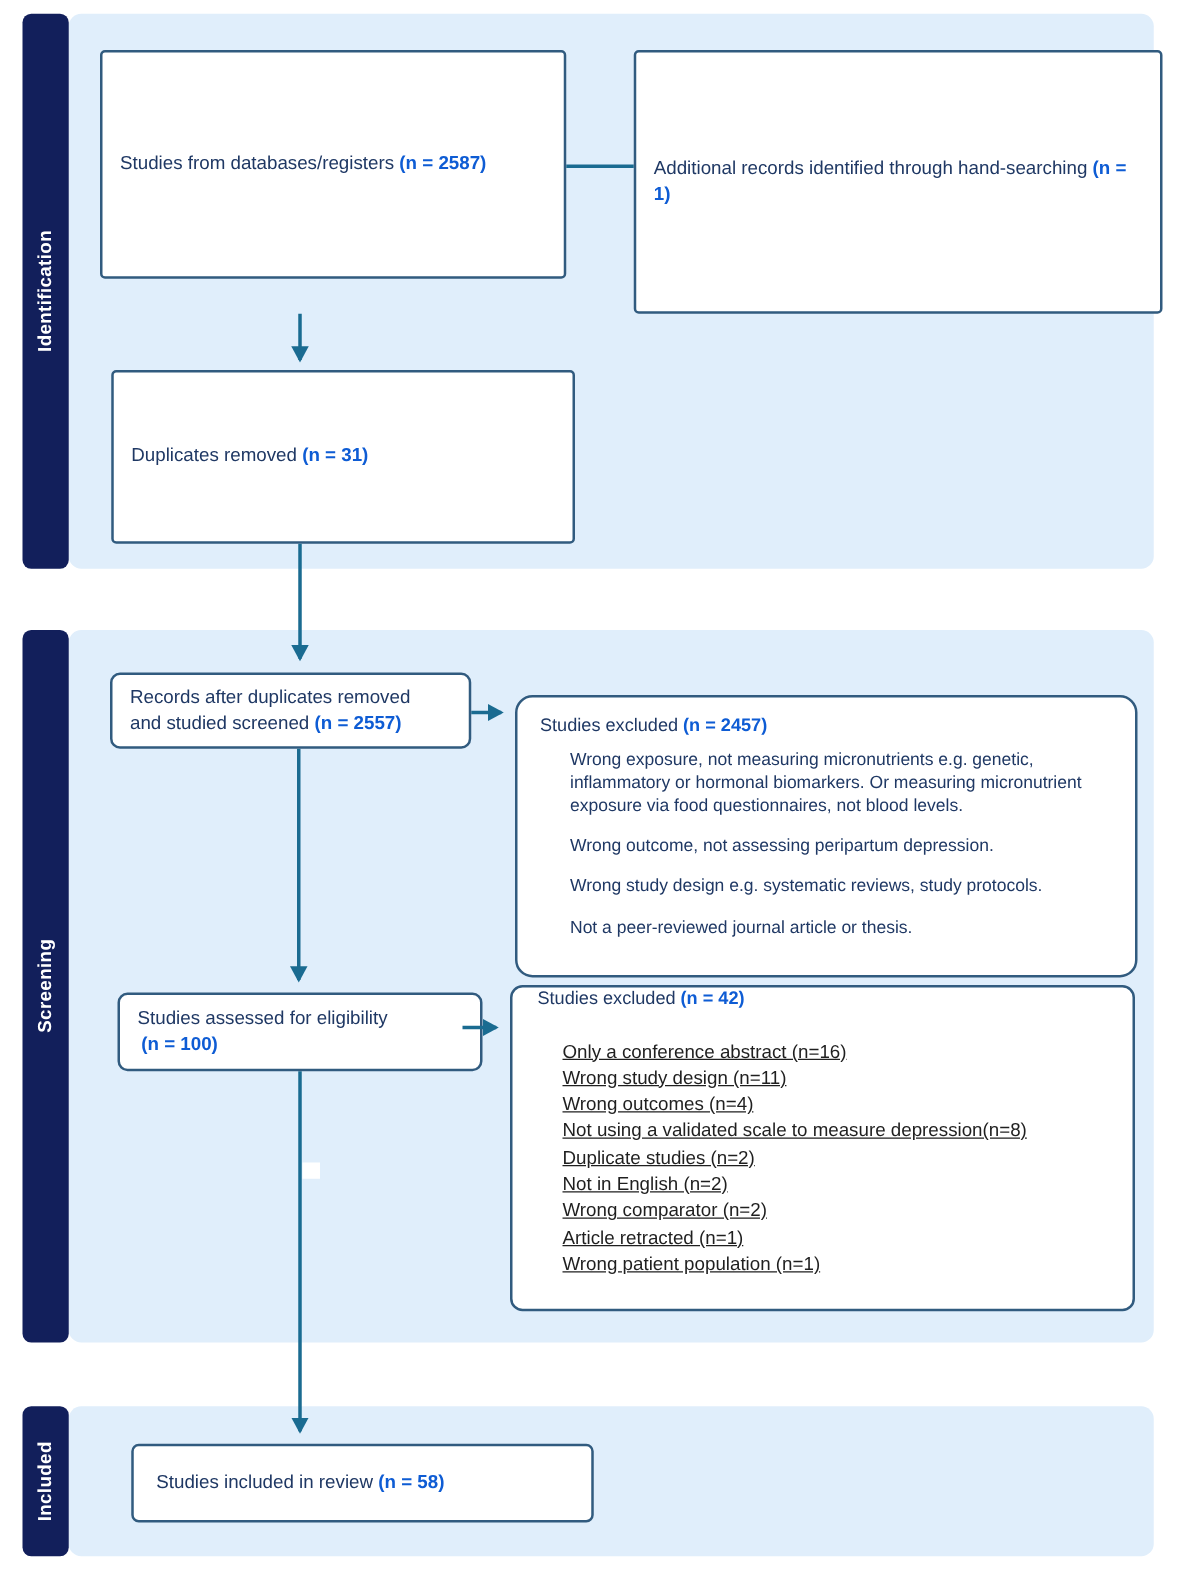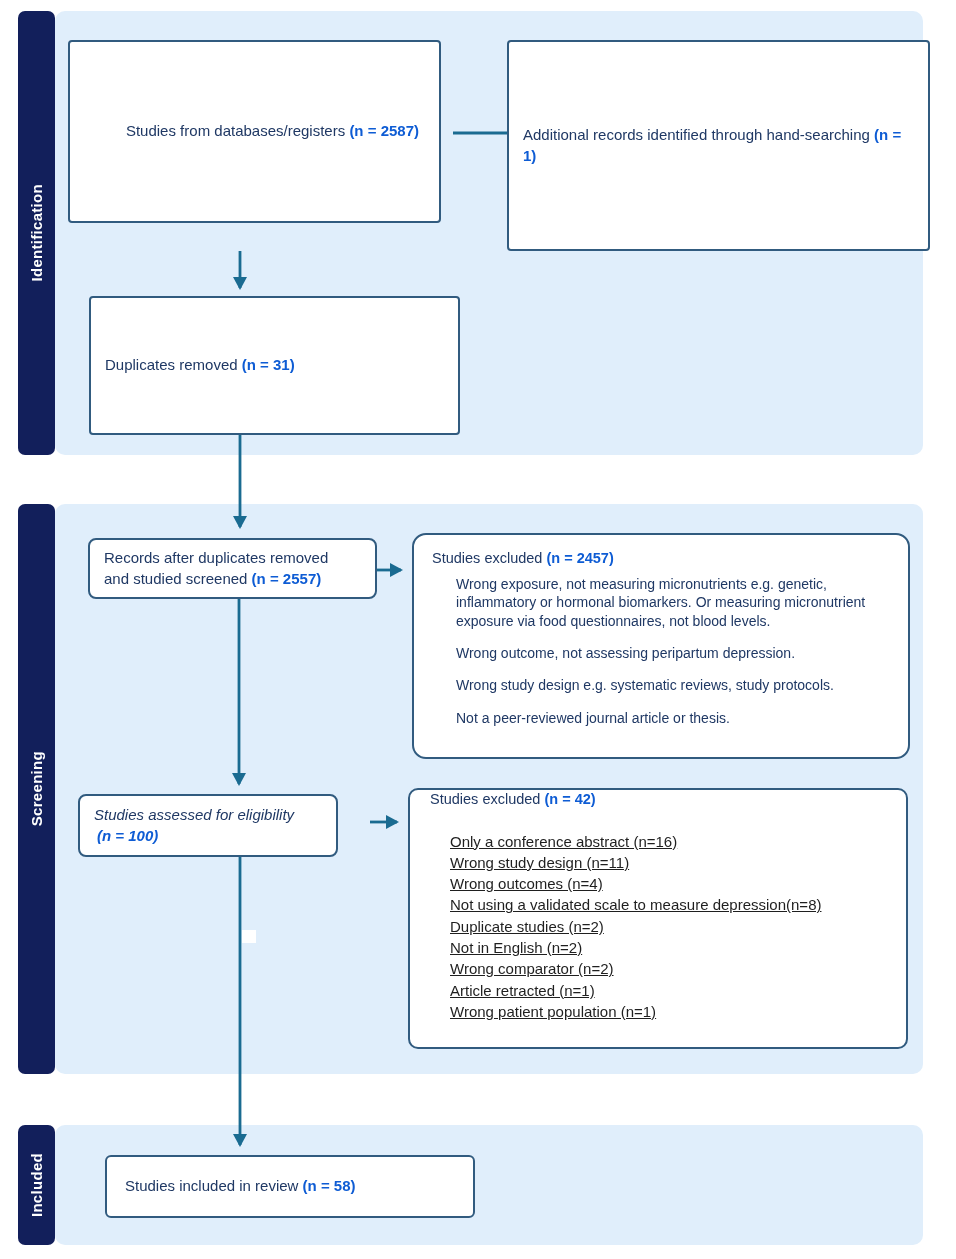--- a/index.html
+++ b/index.html
@@ -105,47 +105,47 @@
   <div class="sidebar" style="left:18px; top:11px; width:37px; height:444px;">
     <span class="vlabel">Identification</span>
   </div>
   <div class="sidebar" style="left:18px; top:504px; width:37px; height:570px;">
     <span class="vlabel">Screening</span>
   </div>
   <div class="sidebar" style="left:18px; top:1125px; width:37px; height:120px;">
     <span class="vlabel">Included</span>
   </div>
 
-  <div class="box r4 v-center" style="left:68px; top:40px; width:373px; height:183px; padding:0 20px 0 14px;text-align:right;">
+  <div class="box r4 v-center" style="left:80px; top:40px; width:373px; height:183px; padding:0 20px 0 14px;">
     <div><span>Studies from databases/registers</span> <span class="count">(n = 2587)</span></div>
   </div>
 
   <div class="box r4 v-center" style="left:507px; top:40px; width:423px; height:211px; padding:0 20px 0 14px;">
     <div><span>Additional records identified through hand-searching</span> <span class="count">(n = 1)</span></div>
   </div>
 
   <div class="box r4 v-center" style="left:89px; top:296px; width:371px; height:139px; padding:0 20px 0 14px;">
     <div><span>Duplicates removed</span> <span class="count">(n = 31)</span></div>
   </div>
 
   <div class="box r8 v-center" style="left:88px; top:538px; width:289px; height:61px; padding:0 28px 0 14px;">
     <div><span>Records after duplicates removed and studied screened</span> <span class="count">(n = 2557)</span></div>
   </div>
 
-  <div class="box r14" style="left:412px; top:533px; width:498px; height:226px; padding:14px 18px 10px 18px;">
+  <div class="box r14" style="left:412px; top:556px; width:498px; height:226px; padding:14px 18px 10px 18px;">
     <div class="excl-title"><span>Studies excluded</span> <span class="count">(n = 2457)</span></div>
     <div class="excl-body">
         <div class="para">Wrong exposure, not measuring micronutrients e.g. genetic, inflammatory or hormonal biomarkers. Or measuring micronutrient exposure via food questionnaires, not blood levels.</div>
         <div class="para">Wrong outcome, not assessing peripartum depression.</div>
         <div class="para">Wrong study design e.g. systematic reviews, study protocols.</div>
         <div class="para">Not a peer-reviewed journal article or thesis.</div>
       </div>
   </div>
 
-  <div class="box r8 v-center" style="left:78px; top:794px; width:260px; height:63px; padding:0 20px 0 14px;font-style:italic;">
+  <div class="box r8 v-center" style="left:94px; top:794px; width:292px; height:63px; padding:0 20px 0 14px;">
     <div><span>Studies assessed for eligibility</span><br><span class="count" style="padding-left:3px;">(n = 100)</span></div>
   </div>
 
   <div class="box r10" style="left:408px; top:788px; width:500px; height:261px; padding:0 18px 10px 20px;">
     <div class="excl-title"><span>Studies excluded</span> <span class="count">(n = 42)</span></div>
     <div class="excl-list">
         <div class="list-line">Only a conference abstract (n=16)</div>
         <div class="list-line">Wrong study design (n=11)</div>
         <div class="list-line">Wrong outcomes (n=4)</div>
         <div class="list-line">Not using a validated scale to measure depression(n=8)</div>

